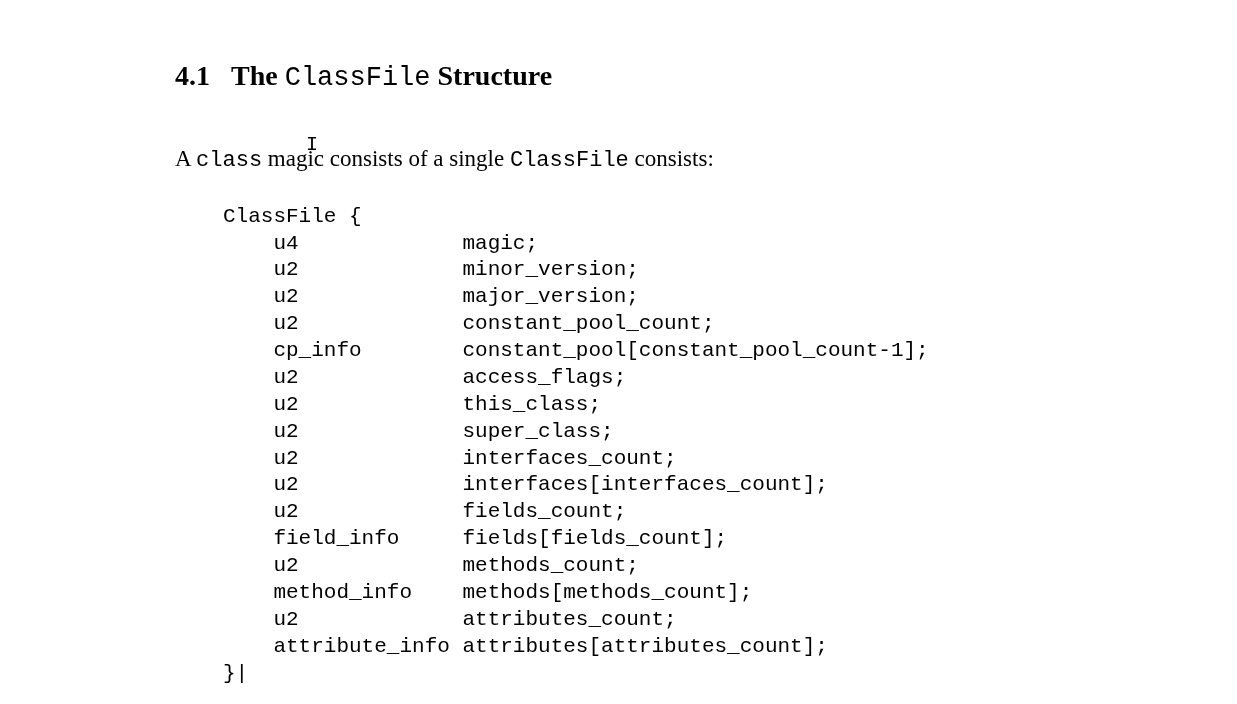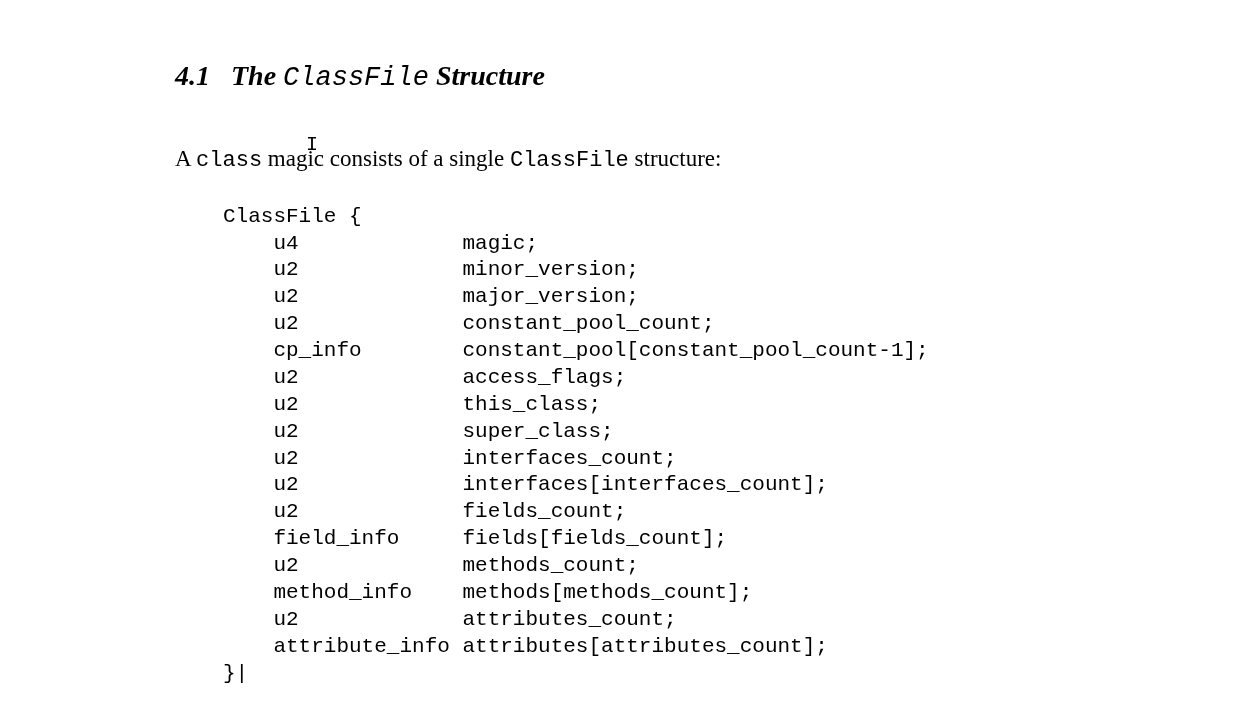--- a/index.html
+++ b/index.html
@@ -9,21 +9,20 @@
       color: #000;
       background: #fff;
       width: 1237px;
       box-sizing: border-box;
     }
     h2 {
       font-size: 28px;
       font-weight: bold;
       margin: 0 0 50px 0;
       font-family: Georgia, 'Times New Roman', serif;
-      font-style: italic;
     }
     h2 .mono {
       font-family: 'Courier New', Courier, monospace;
       font-weight: normal;
       font-size: 27px;
     }
     .cursor1 {
       position: absolute;
       font-family: 'Courier New', monospace;
       font-size: 20px;
@@ -51,21 +50,21 @@
 </head>
 <body>
 
 <span class="cursor1">I</span>
 
 <h2>
   <span>4.1</span>&nbsp;&nbsp;&nbsp;<span>The </span><span class="mono">ClassFile</span><span> Structure</span>
 </h2>
 
 <p class="intro">
-  <span>A </span><span class="mono">class</span><span> magic consists of a single </span><span class="mono">ClassFile</span><span> structure:</span>
+  <span>A </span><span class="mono">class</span><span> magic consists of a single </span><span class="mono">ClassFile</span><span> consists:</span>
 </p>
 
 <pre class="codeblock" id="codeblock">ClassFile {
     u4             magic;
     u2             minor_version;
     u2             major_version;
     u2             constant_pool_count;
     cp_info        constant_pool[constant_pool_count-1];
     u2             access_flags;
     u2             this_class;

